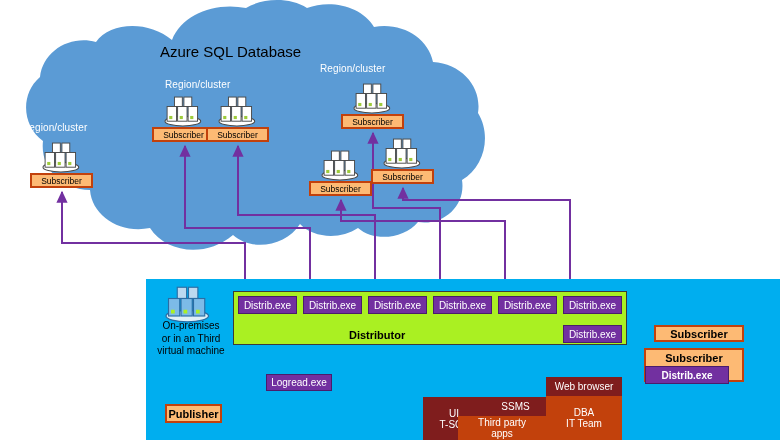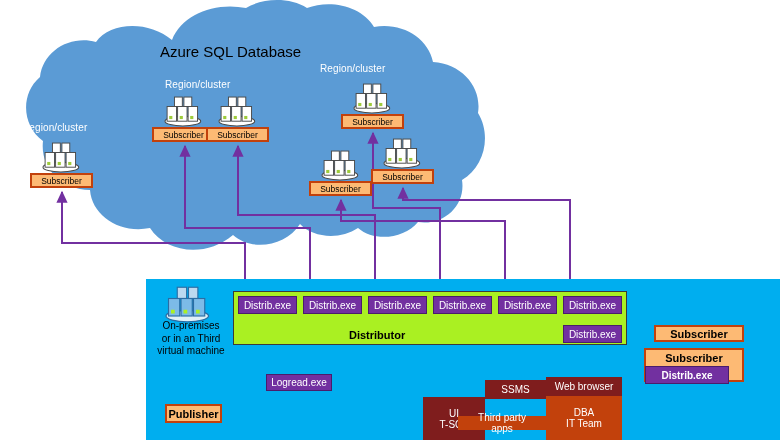--- a/index.html
+++ b/index.html
@@ -219,20 +219,20 @@
       <div class="chip-green big" style="left: 644px; top: 348px; width: 100px; height: 34px; display: block; position: absolute;">
         <div style="text-align: center; font-size: 11px; font-weight: bold; line-height: 16px;">Subscriber</div>
         <div class="chip-purple" style="position: absolute; left: -1px; top: 16px; width: 84px; height: 18px;">Distrib.exe</div>
       </div>
     </div>
 
   <div id="tools">
       <div class="tool grey" style="left: 546px; top: 377px; width: 76px; height: 19px; white-space: pre-line;">Web browser</div>
       <div class="tool grey" style="left: 423px; top: 397px; width: 62px; height: 43px; white-space: pre-line;">UI
 T-SQL</div>
-      <div class="tool grey" style="left: 485px; top: 380px; width: 61px; height: 19px; white-space: pre-line;">SSMS</div>
-      <div class="tool blue" style="left: 458px; top: 416px; width: 88px; height: 14px; white-space: pre-line;">Third party
+      <div class="tool grey" style="left: 485px; top: 397px; width: 61px; height: 19px; white-space: pre-line;">SSMS</div>
+      <div class="tool blue" style="left: 458px; top: 416px; width: 88px; height: 24px; white-space: pre-line;">Third party
 apps</div>
       <div class="tool blue" style="left: 546px; top: 396px; width: 76px; height: 44px; white-space: pre-line;">DBA
 IT Team</div>
     </div>
 
 </div>
 
 </body></html>

